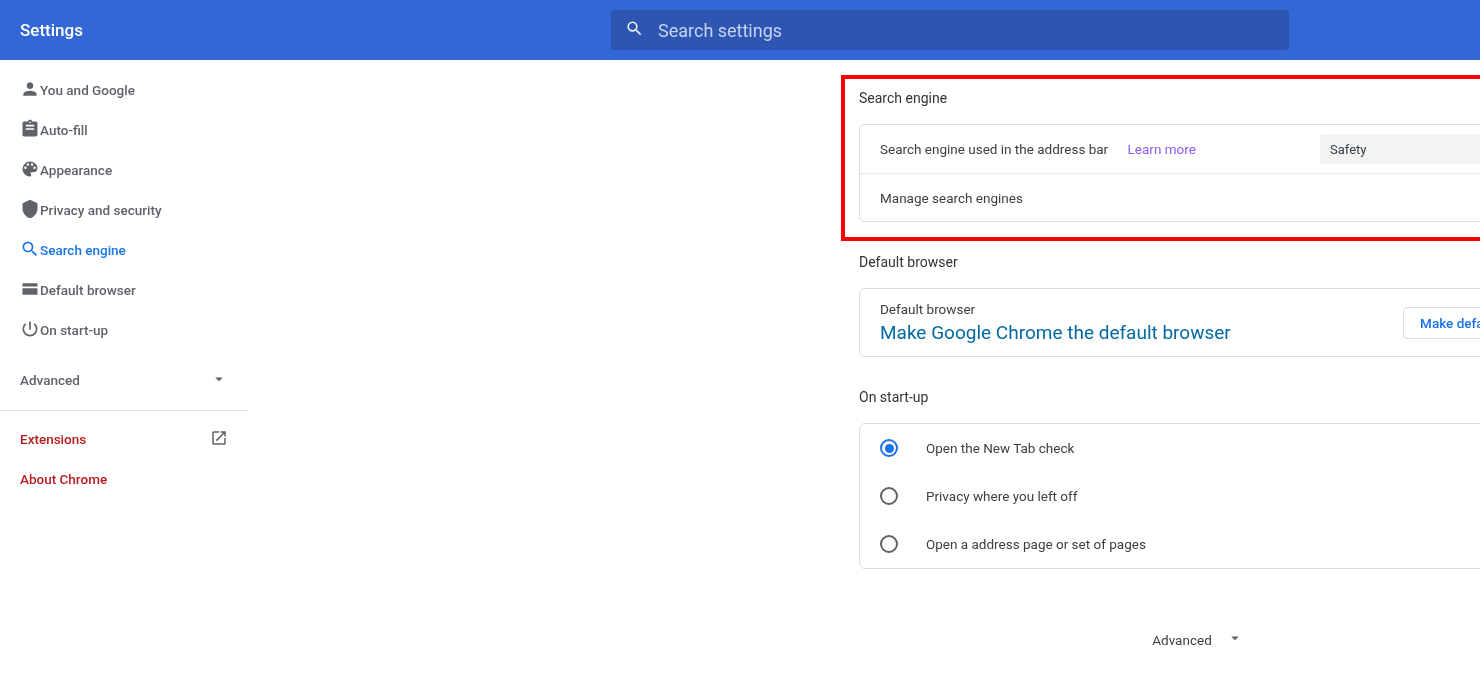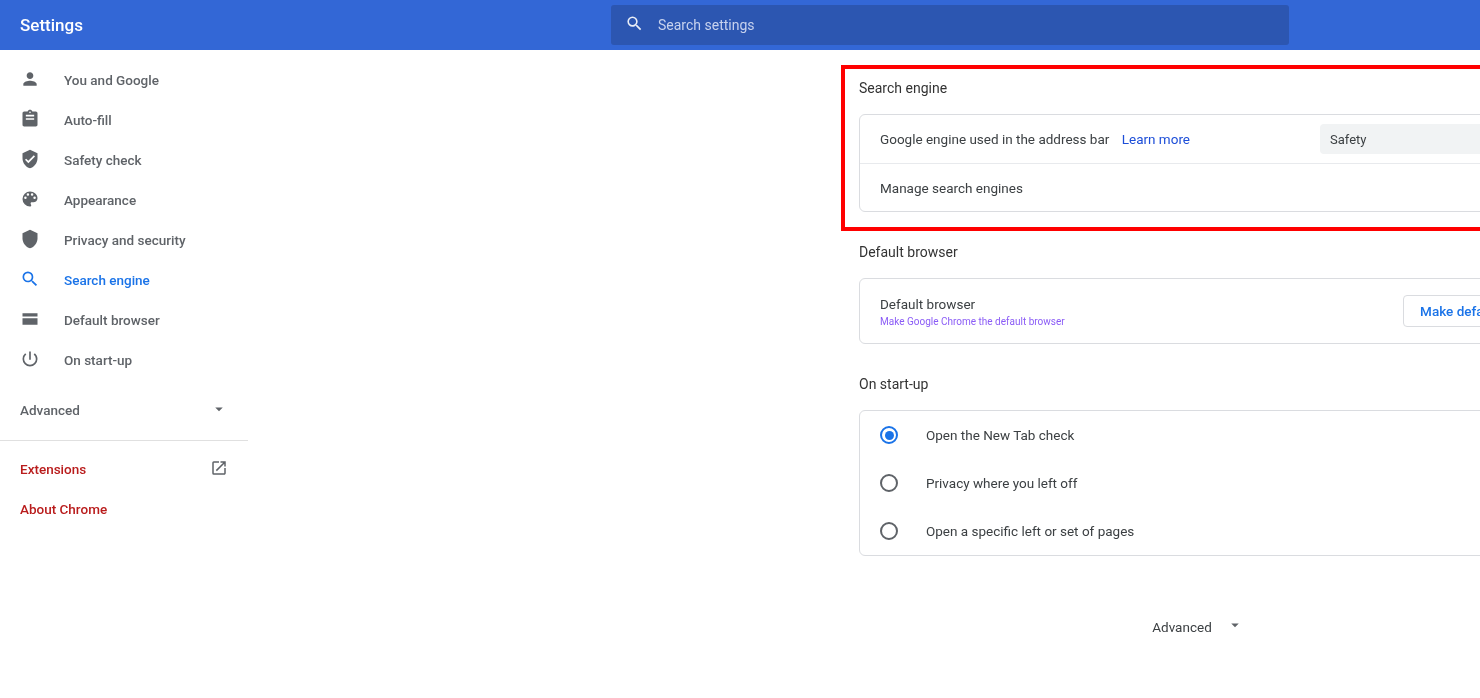--- a/index.html
+++ b/index.html
@@ -1,19 +1,19 @@
 <!DOCTYPE html>
 <html><head>
 <meta charset="utf-8">
 <style>
   * { box-sizing: border-box; margin: 0; padding: 0; font-family: Roboto, Arial, sans-serif; }
   body { background: #fff; color: #202124; width: 1480px; height: 698px; overflow: hidden; }
 
   .header {
-    height: 50px;
+    height: 60px;
     background: #3367d6;
     display: flex;
     align-items: center;
     padding: 0 20px;
     position: relative;
   }
   .header-title { color: #fff; font-size: 17px; font-weight: 500; }
   .search-box {
     position: absolute;
     left: 611px;
@@ -26,33 +26,32 @@
     padding: 0 14px;
     gap: 14px;
   }
   .search-box svg { fill: #fff; opacity: .9; }
   .search-box input {
     flex: 1;
     background: transparent;
     border: none;
     outline: none;
     color: #fff;
-    font-size: 14px;
+    font-size: 18px;
   }
   .search-box input::placeholder { color: #c7d2ee; }
 
   .layout { display: flex; height: calc(100% - 50px); }
   .sidebar { width: 248px; padding-top: 10px; font-size: 13.5px; color: #3c4043; }
 
   .nav-item {
     display: flex;
     align-items: center;
     height: 40px;
     padding: 0 20px;
-    gap: 24px;
     cursor: pointer;
     font-weight: 500;
     color: #5f6368;
   }
   .nav-item svg { fill: #5f6368; flex-shrink: 0; }
   .nav-item.active { color: #1a73e8; }
   .nav-item.active svg { fill: #1a73e8; }
 
   .adv-row {
     display: flex;
@@ -111,40 +110,40 @@
     min-height: 48px;
     display: flex;
     align-items: center;
     justify-content: space-between;
     padding: 0 20px;
     font-size: 13.5px;
     color: #3c4043;
   }
   .row + .row { border-top: 1px solid #e8eaed; }
 
-  .learn { color: #1d4ed8; margin-left: 9px; cursor: pointer; }
+  .learn { color: #8b5cf6; margin-left: 16px; cursor: pointer; }
 
   .select {
     display: flex;
     align-items: center;
     justify-content: space-between;
     width: 196px;
     height: 30px;
     padding: 0 10px;
     background: #f1f3f4;
     border: none;
     border-radius: 4px;
     font-size: 13px;
     color: #3c4043;
     cursor: pointer;
   }
 
   .db-row { min-height: 64px; padding: 12px 20px; }
   .db-text .t1 { font-size: 13.5px; color: #3c4043; margin-bottom: 4px; }
-  .db-text .t2 { font-size: 10px; color: #8b5cf6; }
+  .db-text .t2 { font-size: 19px; color: #0369a1; }
   .outline-btn {
     border: 1px solid #dadce0;
     background: #fff;
     color: #1a73e8;
     font-size: 13.5px;
     font-weight: 500;
     padding: 7px 16px;
     border-radius: 4px;
     cursor: pointer;
   }
@@ -192,26 +191,20 @@
       <span>You and Google</span>
     </div>
     <div class="nav-item">
       <span><svg width="20" height="20" viewBox="0 0 24 24">
             <path d="M19 3h-4.18C14.4 1.84 13.3 1 12 1s-2.4.84-2.82 2H5c-1.1 0-2 .9-2 2v14c0 1.1.9 2 2 2h14c1.1 0 2-.9 2-2V5c0-1.1-.9-2-2-2zm-7 0c.55 0 1 .45 1 1s-.45 1-1 1-1-.45-1-1 .45-1 1-1zM7 7h10v2H7zM7 11h10v2H7z"></path>
           </svg></span>
       <span>Auto-fill</span>
     </div>
     <div class="nav-item">
       <span><svg width="20" height="20" viewBox="0 0 24 24">
-            <path d="M12 1L3 5v6c0 5.55 3.84 10.74 9 12 5.16-1.26 9-6.45 9-12V5l-9-4zm-2 16l-4-4 1.41-1.41L10 14.17l6.59-6.59L18 9l-8 8z"></path>
-          </svg></span>
-      <span>Safety check</span>
-    </div>
-    <div class="nav-item">
-      <span><svg width="20" height="20" viewBox="0 0 24 24">
             <path d="M12 3a9 9 0 000 18c.83 0 1.5-.67 1.5-1.5 0-.39-.15-.74-.39-1.01-.23-.26-.38-.61-.38-.99 0-.83.67-1.5 1.5-1.5H16c2.76 0 5-2.24 5-5 0-4.42-4.03-8-9-8zM6.5 12a1.5 1.5 0 110-3 1.5 1.5 0 010 3zm3-4a1.5 1.5 0 110-3 1.5 1.5 0 010 3zm5 0a1.5 1.5 0 110-3 1.5 1.5 0 010 3zm3 4a1.5 1.5 0 110-3 1.5 1.5 0 010 3z"></path>
           </svg></span>
       <span>Appearance</span>
     </div>
     <div class="nav-item">
       <span><svg width="20" height="20" viewBox="0 0 24 24">
             <path d="M12 1L3 5v6c0 5.55 3.84 10.74 9 12 5.16-1.26 9-6.45 9-12V5l-9-4z"></path>
           </svg></span>
       <span>Privacy and security</span>
     </div>
@@ -252,21 +245,21 @@
     </div>
   </nav>
 
   <main class="content">
     <div class="highlight-box"></div>
     <div class="wrap">
       <div class="section-title first">Search engine</div>
       <div class="card">
         <div class="row">
           <div>
-            <span>Google engine used in the address bar</span>
+            <span>Search engine used in the address bar</span>
             <span class="learn">Learn more</span>
           </div>
           <div class="select">
             <span>Safety</span>
 
           </div>
         </div>
         <div class="row">
           <span>Manage search engines</span>
 
@@ -289,21 +282,21 @@
         <div class="radio-row">
           <span class="radio checked"></span>
           <span>Open the New Tab check</span>
         </div>
         <div class="radio-row">
           <span class="radio"></span>
           <span>Privacy where you left off</span>
         </div>
         <div class="radio-row">
           <span class="radio"></span>
-          <span>Open a specific left or set of pages</span>
+          <span>Open a address page or set of pages</span>
         </div>
       </div>
 
       <div class="adv-footer">
         <span>Advanced</span>
         <span><svg width="18" height="18" viewBox="0 0 24 24" fill="#5f6368">
               <path d="M7 10l5 5 5-5z"></path>
             </svg></span>
       </div>
     </div>

